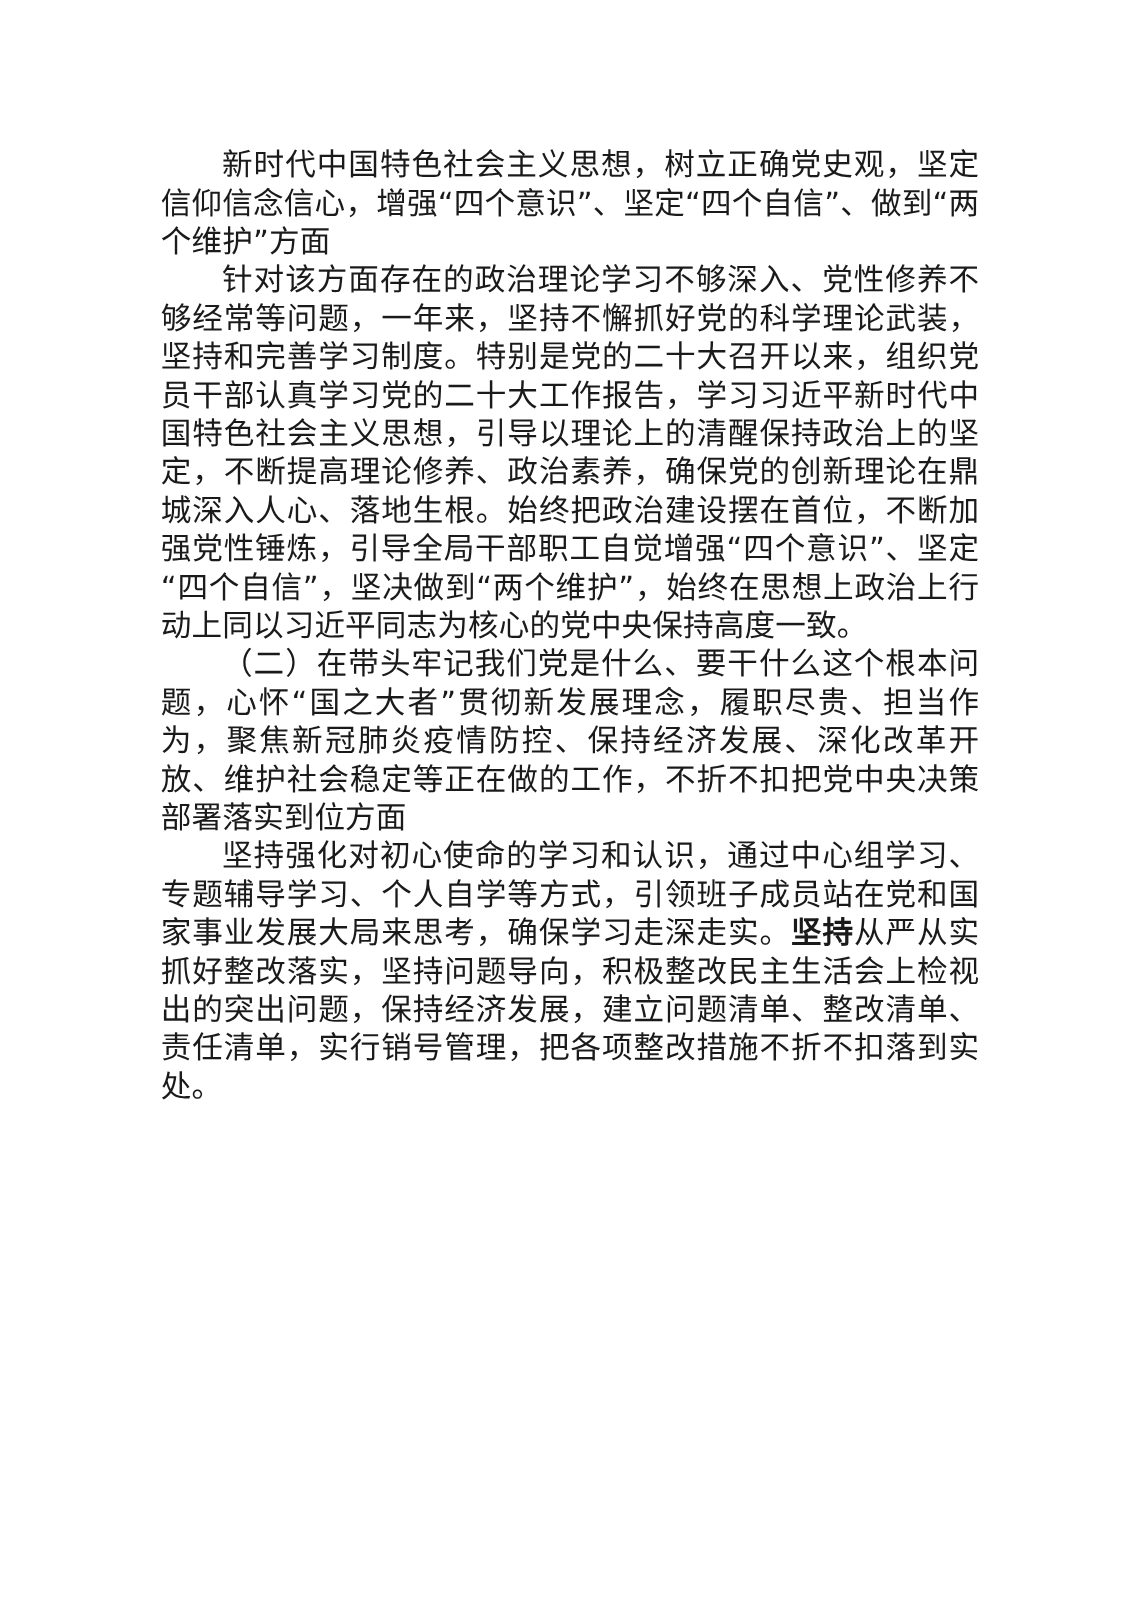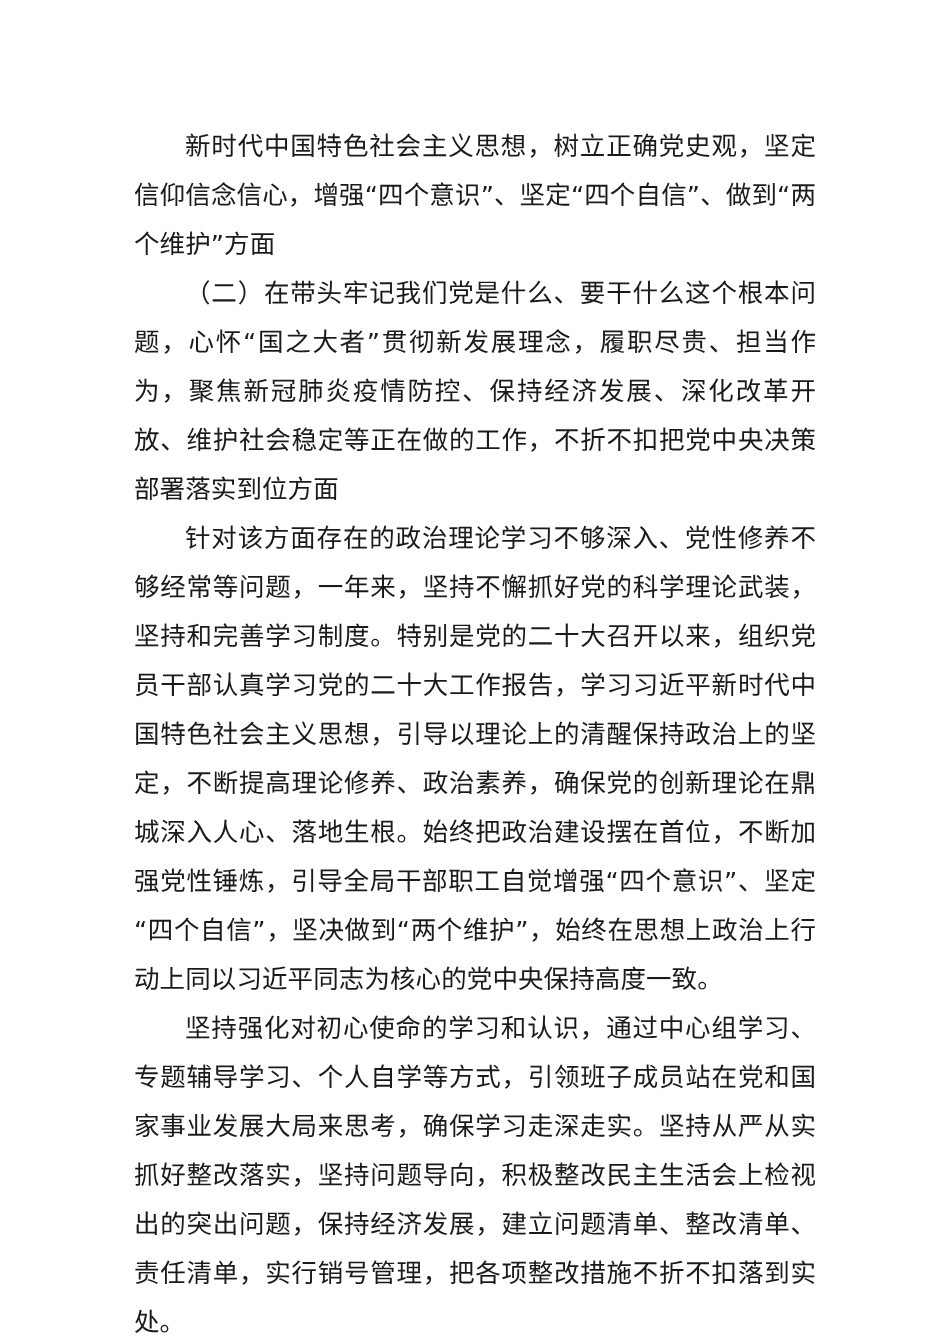--- a/index.html
+++ b/index.html
@@ -21,47 +21,47 @@
   }
   .text-column {
     position: absolute;
     left: 134px;
     top: 122px;
     width: 682px;
   }
   .para {
     margin: 0;
     font-size: 25.5px;
-    line-height: 49px;
+    line-height: 32px;
     color: #1a1a1a;
     text-align: justify;
     text-justify: inter-character;
     text-align-last: left;
     letter-spacing: 0.1px;
     word-break: break-all;
     font-weight: 400;
   }
   .para.indent {
     text-indent: 51px;
   }
   .para + .para {
     margin-top: 0;
   }
   .strong {
-    font-weight: 400;
+    font-weight: 700;
   }
 </style>
 </head>
 <body>
 
 <div class="page">
   <div class="text-column">
 
     <p class="para indent">新时代中国特色社会主义思想，树立正确党史观，坚定信仰信念信心，增强“四个意识”、坚定“四个自信”、做到“两个维护”方面</p>
 
+    <p class="para indent">针对该方面存在的政治理论学习不够深入、党性修养不够经常等问题，一年来，坚持不懈抓好党的科学理论武装，坚持和完善学习制度。特别是党的二十大召开以来，组织党员干部认真学习党的二十大工作报告，学习习近平新时代中国特色社会主义思想，引导以理论上的清醒保持政治上的坚定，不断提高理论修养、政治素养，确保党的创新理论在鼎城深入人心、落地生根。始终把政治建设摆在首位，不断加强党性锤炼，引导全局干部职工自觉增强“四个意识”、坚定“四个自信”，坚决做到“两个维护”，始终在思想上政治上行动上同以习近平同志为核心的党中央保持高度一致。</p>
+
     <p class="para indent">（二）在带头牢记我们党是什么、要干什么这个根本问题，心怀“国之大者”贯彻新发展理念，履职尽贵、担当作为，聚焦新冠肺炎疫情防控、保持经济发展、深化改革开放、维护社会稳定等正在做的工作，不折不扣把党中央决策部署落实到位方面</p>
-
-    <p class="para indent">针对该方面存在的政治理论学习不够深入、党性修养不够经常等问题，一年来，坚持不懈抓好党的科学理论武装，坚持和完善学习制度。特别是党的二十大召开以来，组织党员干部认真学习党的二十大工作报告，学习习近平新时代中国特色社会主义思想，引导以理论上的清醒保持政治上的坚定，不断提高理论修养、政治素养，确保党的创新理论在鼎城深入人心、落地生根。始终把政治建设摆在首位，不断加强党性锤炼，引导全局干部职工自觉增强“四个意识”、坚定“四个自信”，坚决做到“两个维护”，始终在思想上政治上行动上同以习近平同志为核心的党中央保持高度一致。</p>
 
     <p class="para indent"><span>坚持强化对初心使命的学习和认识，通过中心组学习、专题辅导学习、个人自学等方式，引领班子成员站在党和国家事业发展大局来思考，确保学习走深走实。</span><span class="strong">坚持</span><span>从严从实抓好整改落实，坚持问题导向，积极整改民主生活会上检视出的突出问题，保持经济发展，建立问题清单、整改清单、责任清单，实行销号管理，把各项整改措施不折不扣落到实处。</span></p>
 
   </div>
 </div>
 
 </body></html>

